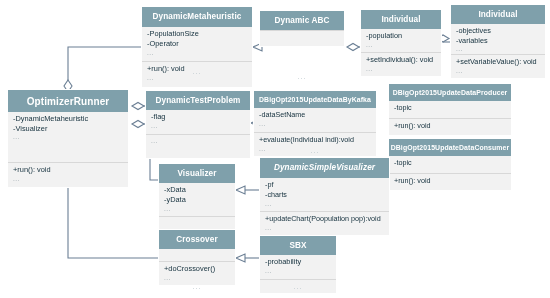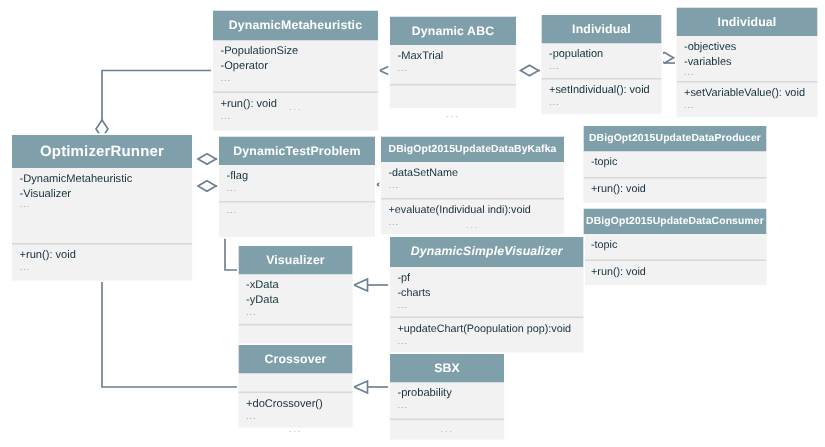--- a/index.html
+++ b/index.html
@@ -112,24 +112,20 @@
       <div class="uml-row dots" style="height:8px; font-size:6.5px;">...</div>
     </div>
     <div class="uml-compartment" style="height:26px; font-size:7.4px; padding:3px 0 0 5px;">
       <div class="uml-row" style="height:10px;">+run(): void</div>
       <div class="uml-row dots" style="height:8px; font-size:6.5px;">...</div>
     </div>
   </div>
 
   <div class="uml-class" style="left:259px; top:10px; width:86px;">
     <div class="uml-header" style="height:19px; font-size:8.2px;">Dynamic ABC</div>
-    <div class="uml-compartment first" style="height:26px; font-size:7.4px; padding:3px 0 0 5px;">
-      <div class="uml-row" style="height:10px;">-MaxTrial</div>
-      <div class="uml-row dots" style="height:8px; font-size:6.5px;">...</div>
-    </div>
     <div class="uml-compartment" style="height:16px; font-size:7.4px; padding:3px 0 0 5px;">
       <div class="uml-row" style="height:10px;"></div>
     </div>
   </div>
 
   <div class="uml-class" style="left:360px; top:9px; width:82px;">
     <div class="uml-header" style="height:19px; font-size:8.2px;">Individual</div>
     <div class="uml-compartment first" style="height:23px; font-size:7.3px; padding:3px 0 0 5px;">
       <div class="uml-row" style="height:10px;">-population</div>
       <div class="uml-row dots" style="height:8px; font-size:6.5px;">...</div>

